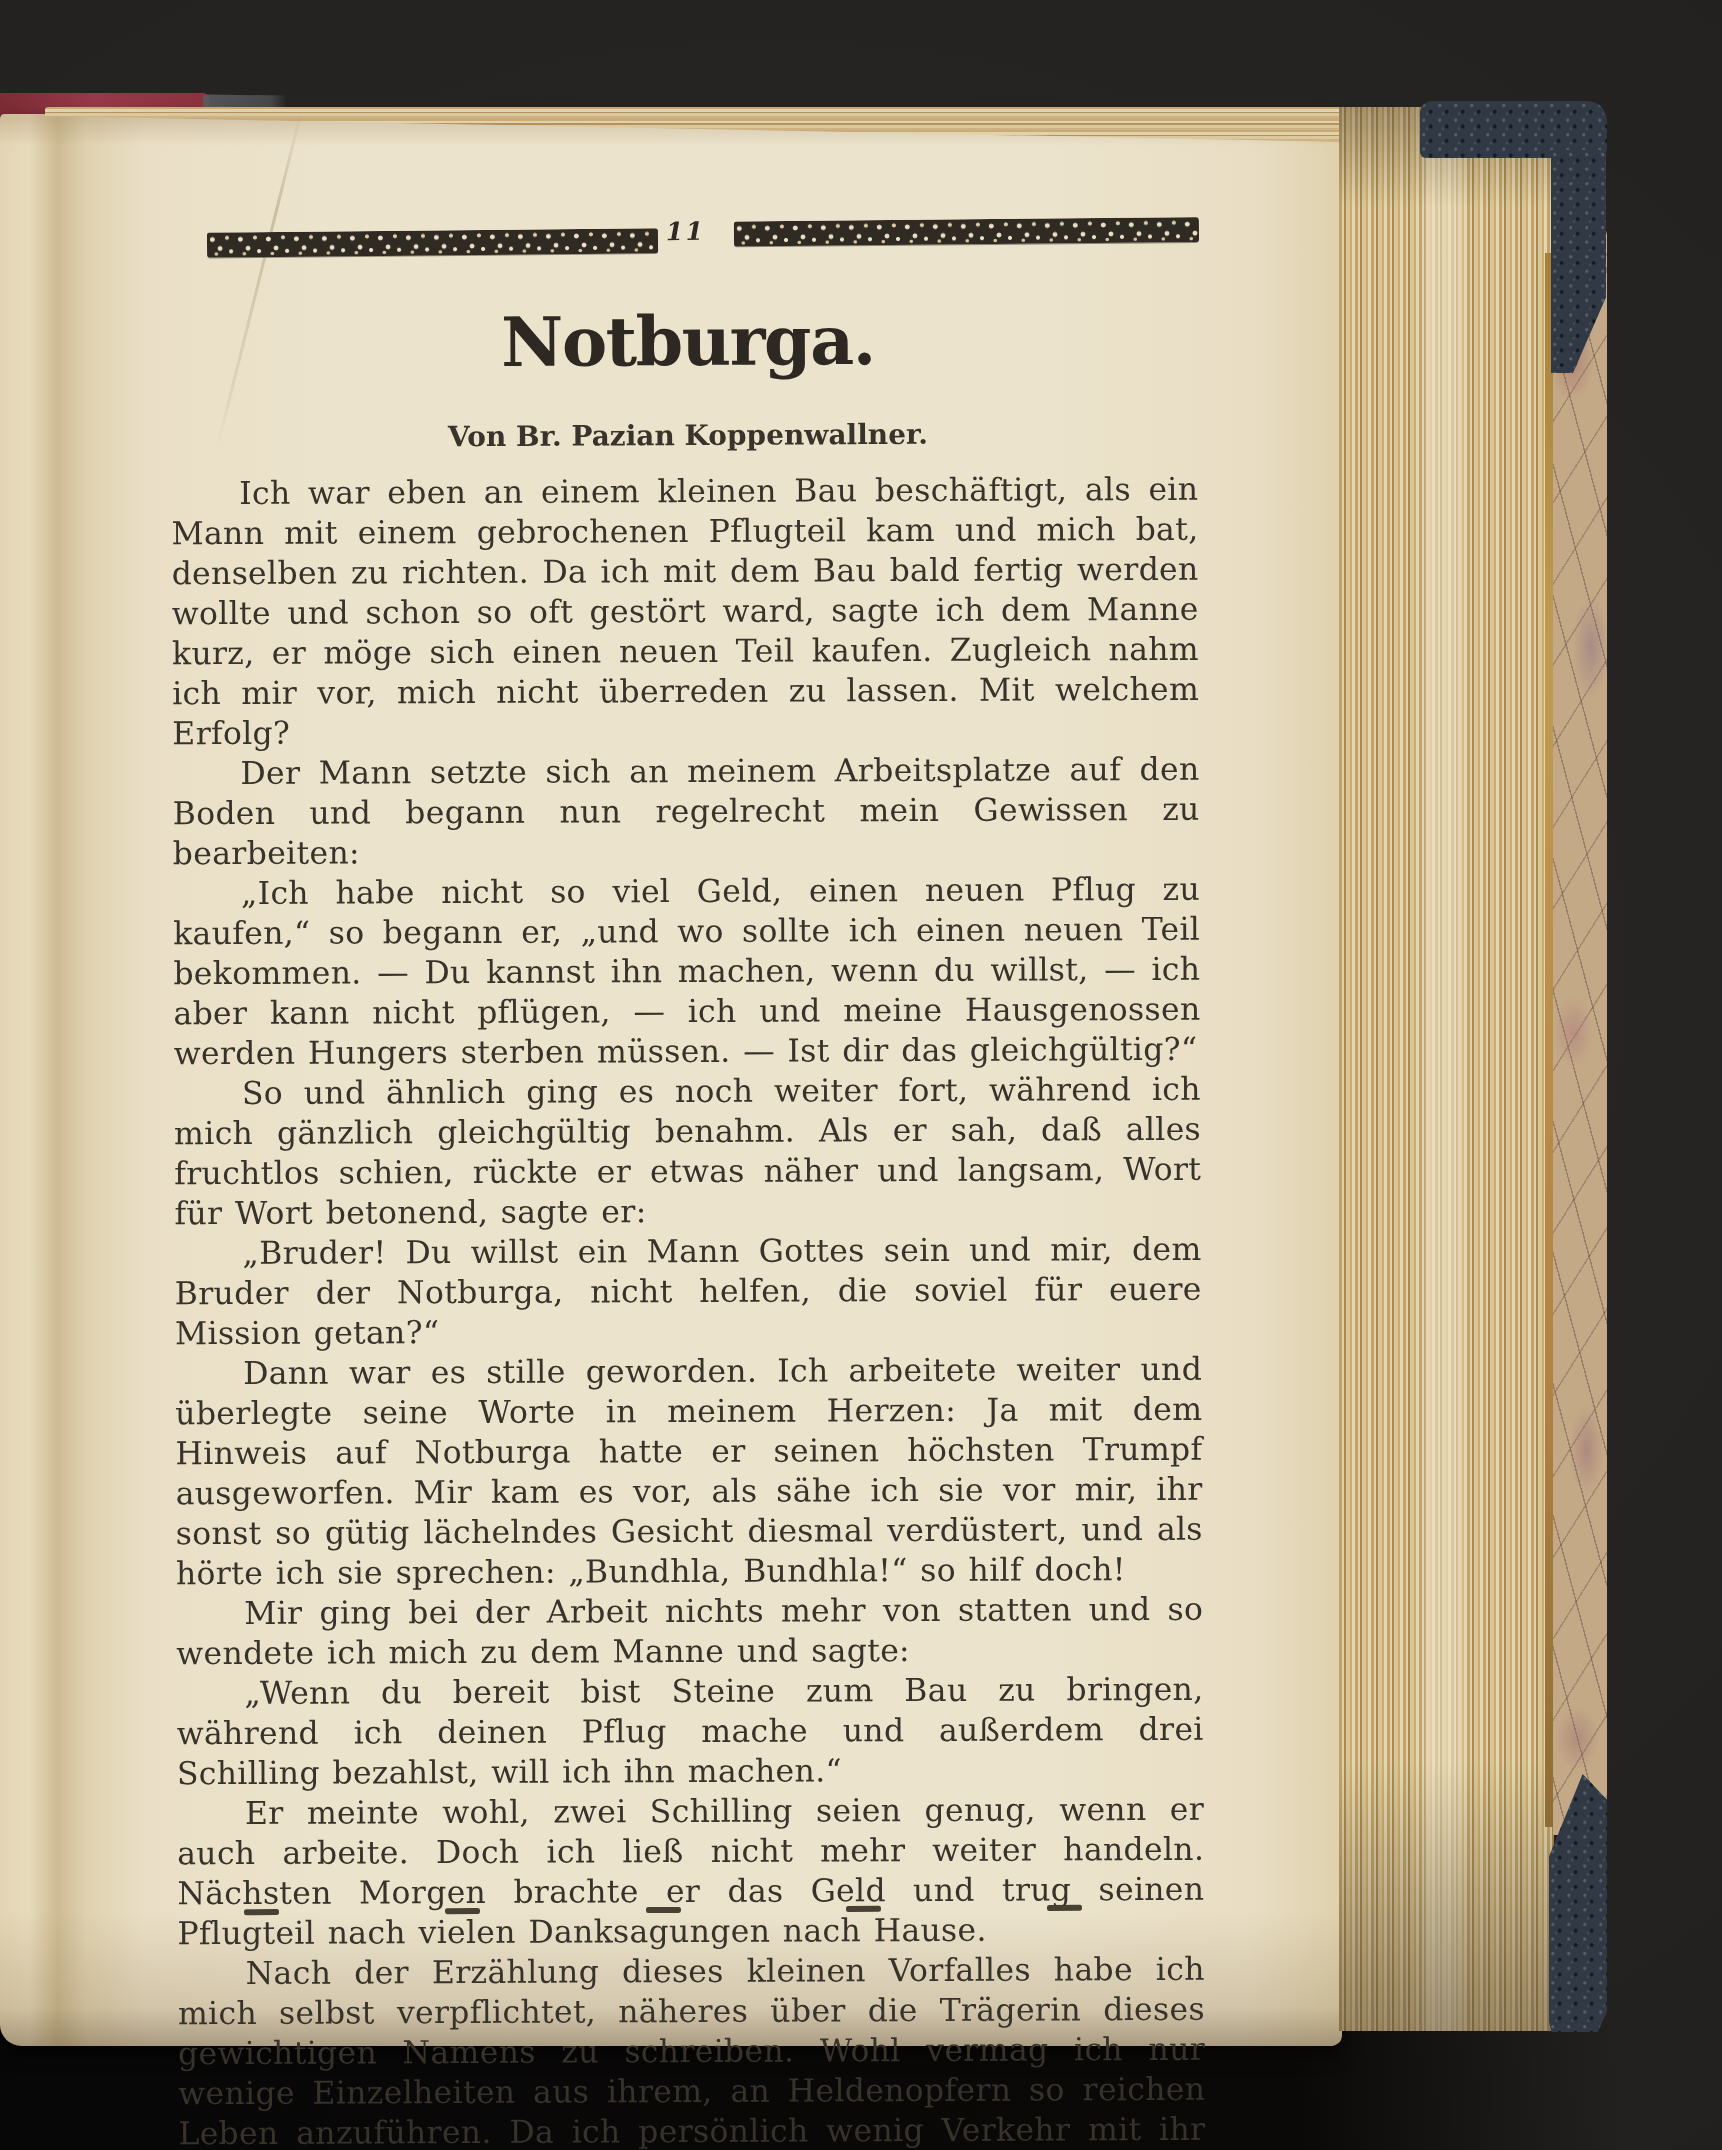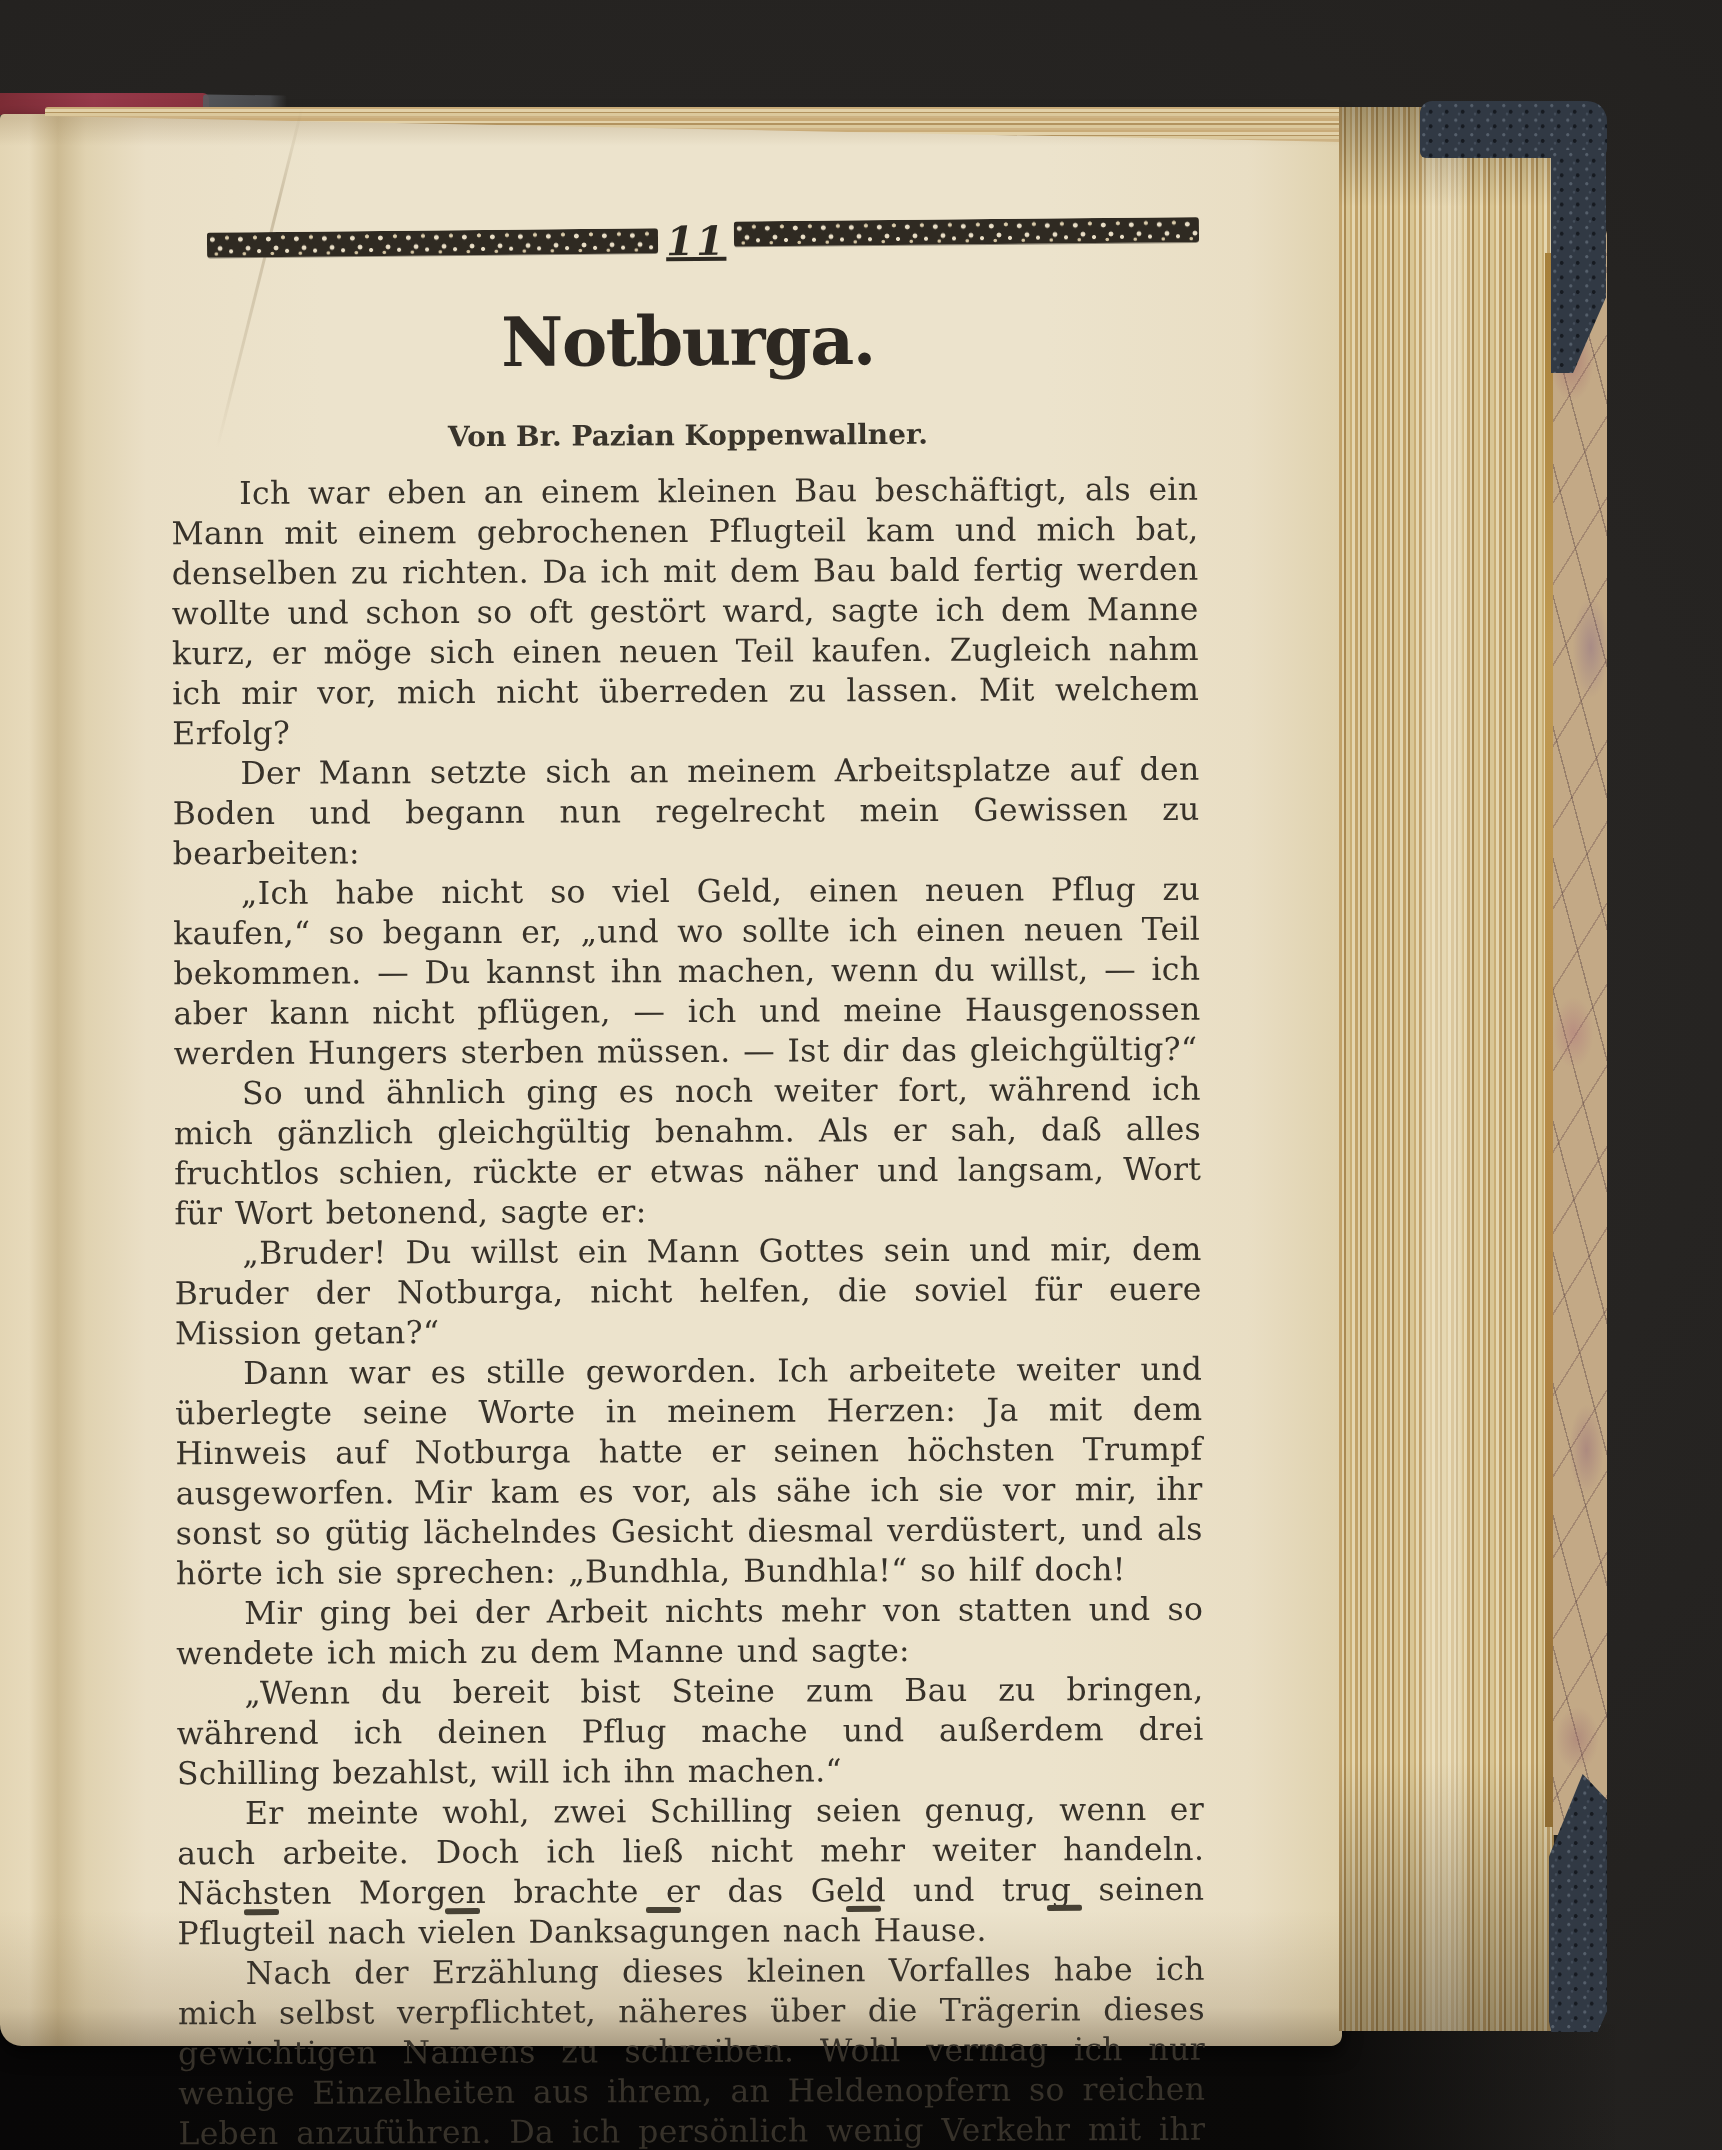--- a/index.html
+++ b/index.html
@@ -141,24 +141,23 @@
       radial-gradient(circle at 9.2px 21.5px, #d5c5a2 1.4px, transparent 2.1px);
     background-size: 28px 25px;
     border-radius: 3.1px;
     box-shadow: 0 0.8px 0 rgba(46,41,33,0.5);
   }
   .band-left  { left: 32px;  top: 6.1px; width: 451px; }
   .band-right { left: 559px; top: 0px; width: 465px; }
   .page-number {
     position: absolute; left: 491px; top: -4.6px; width: 54px;
     text-align: left;
-    font-size: 40px; font-weight: bold; font-style: italic;
+    font-size: 25px; font-weight: bold; font-style: italic;
     letter-spacing: 2.3px;
     color: #2e2a23;
-    text-decoration: underline;
   }
 
   .title {
     left: 175px; top: 301px; width: 1026px;
     text-align: center;
     font-size: 68px; font-weight: bold;
     letter-spacing: -1.5px;
     color: #2d2822;
     transform: rotate(-0.3deg);
     z-index: 9;

